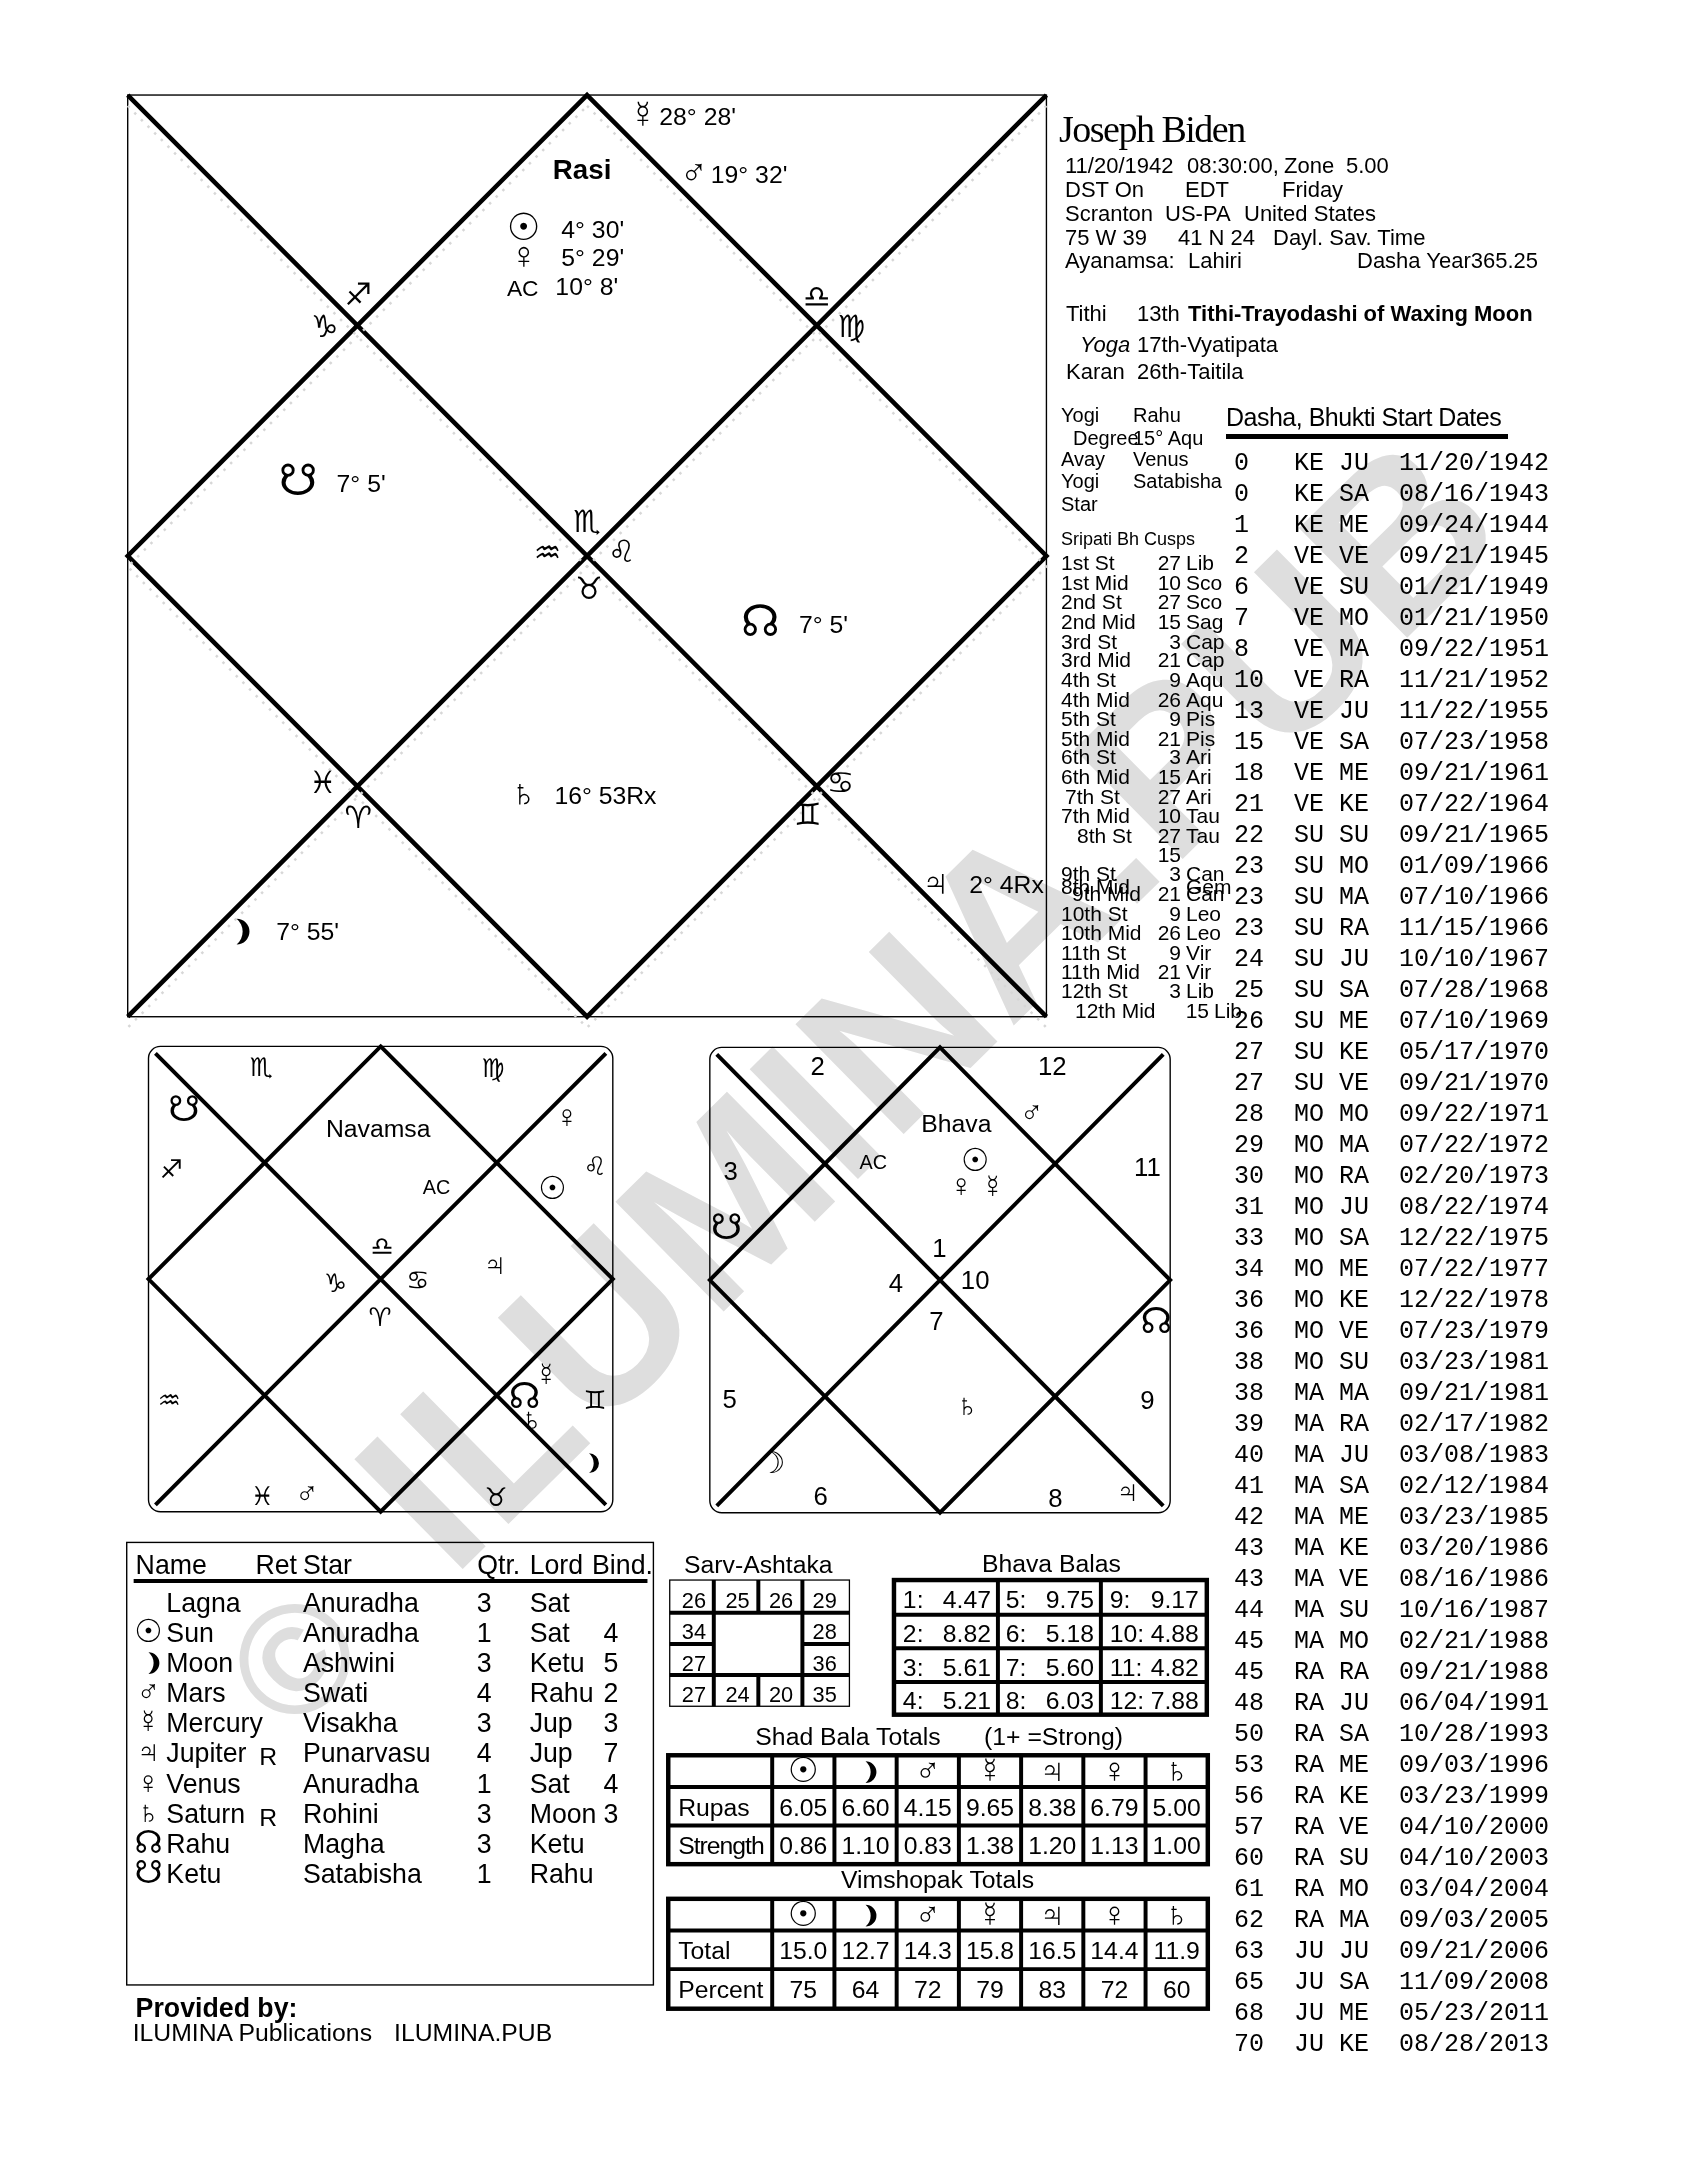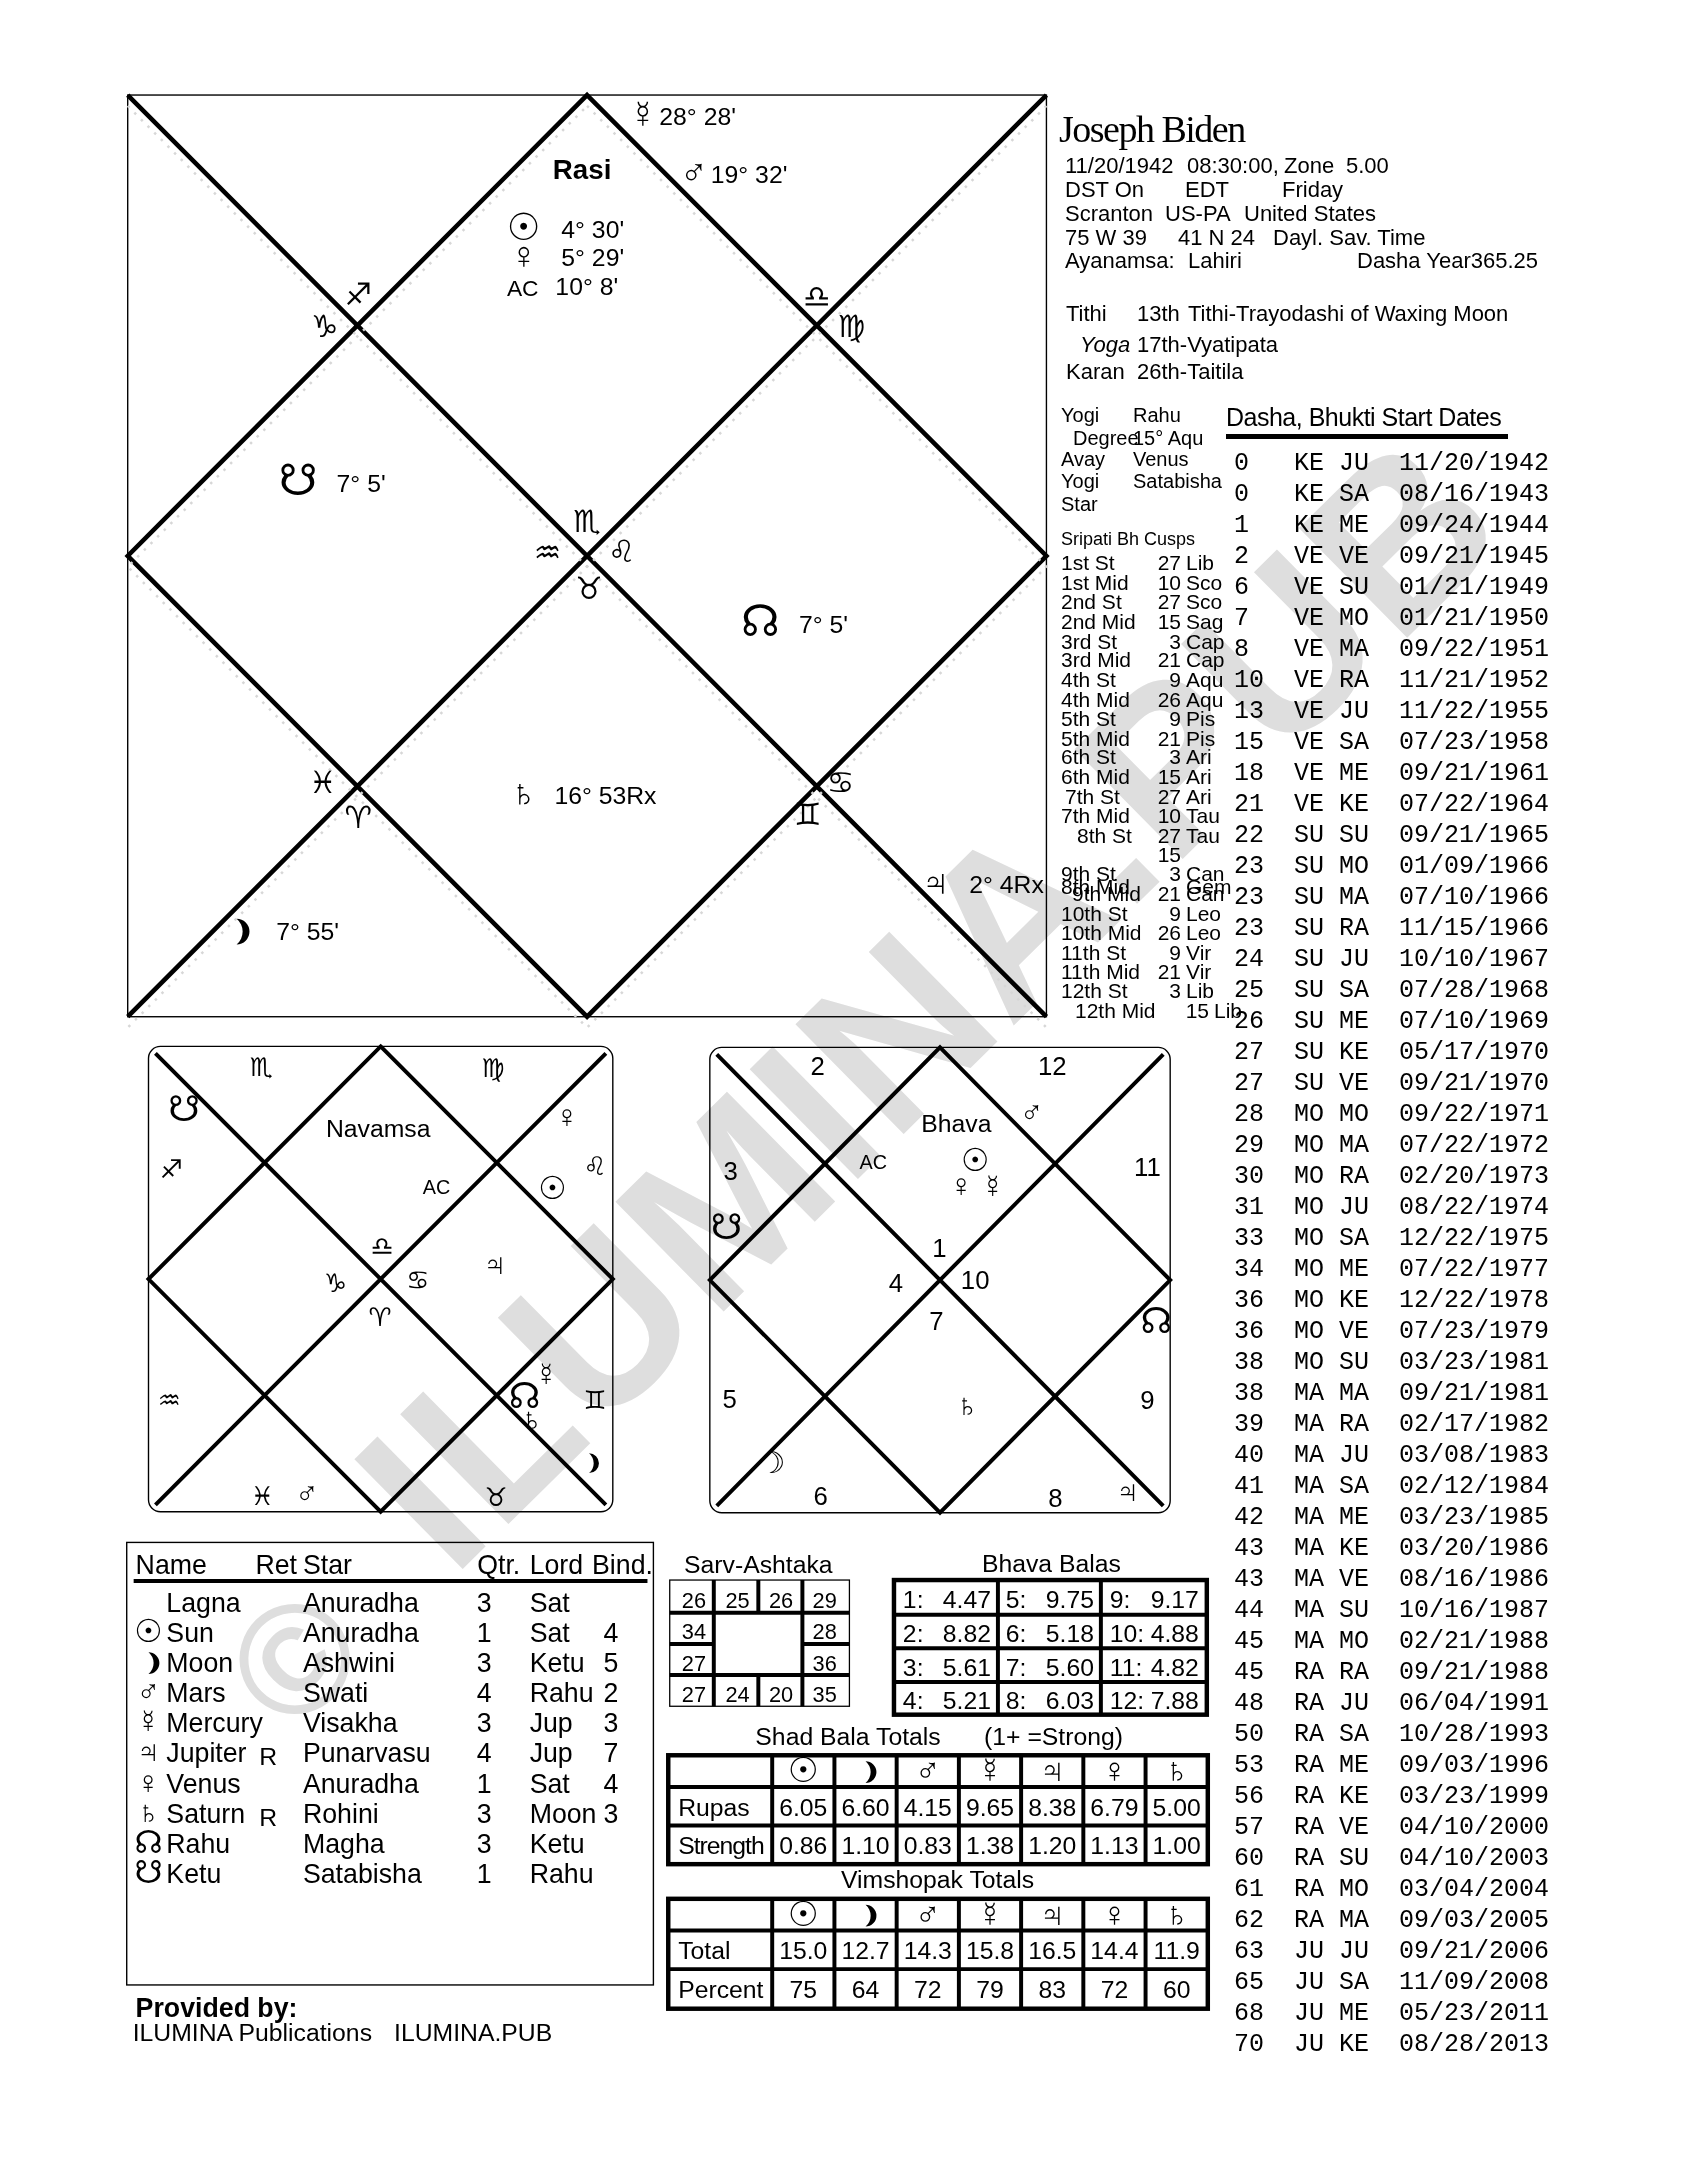--- a/index.html
+++ b/index.html
@@ -21,21 +21,21 @@
 <div id="wm"><span style="font-size:156px;letter-spacing:46px;">©</span> ILUMINA.PUB</div>
 
 <div class="hdr" style="left:1059px;top:107px;">Joseph Biden</div>
 
 <div class="l t26" style="left:1065px;top:153px;"><span style="left:0px;">11/20/1942</span><span style="left:122px;">08:30:00,</span><span style="left:219px;">Zone</span><span style="left:281px;">5.00</span></div>
 <div class="l t26" style="left:1065px;top:177px;"><span style="left:0px;">DST On</span><span style="left:120px;">EDT</span><span style="left:217px;">Friday</span></div>
 <div class="l t26" style="left:1065px;top:201px;"><span style="left:0px;">Scranton</span><span style="left:100px;">US-PA</span><span style="left:179px;">United States</span></div>
 <div class="l t26" style="left:1065px;top:225px;"><span style="left:0px;">75 W 39</span><span style="left:113px;">41 N 24</span><span style="left:208px;">Dayl. Sav. Time</span></div>
 <div class="l t26" style="left:1065px;top:248px;"><span style="left:0px;">Ayanamsa:</span><span style="left:123px;">Lahiri</span><span style="left:292px;">Dasha Year365.25</span></div>
 
-<div class="l t26" style="left:1066px;top:301px;"><span style="left:0px;">Tithi</span><span style="left:71px;">13th</span><span style="left:122px;">Tithi-Trayodashi of Waxing Moon</span></div>
+<div class="l t26" style="left:1066px;top:301px;"><span style="left:0px;">Tithi</span><span style="left:71px;">13th</span><span style="left:122px;font-weight:bold;">Tithi-Trayodashi of Waxing Moon</span></div>
 <div class="l t26" style="left:1066px;top:332px;"><span style="left:14px;font-style:italic;">Yoga</span><span style="left:71px;">17th-Vyatipata</span></div>
 <div class="l t26" style="left:1066px;top:359px;"><span style="left:0px;">Karan</span><span style="left:71px;">26th-Taitila</span></div>
 
 <div class="l t23" style="left:1061px;top:404px;"><span style="left:0px;">Yogi</span><span style="left:72px;">Rahu</span></div>
 <div class="l t23" style="left:1061px;top:427px;"><span style="left:12px;">Degree</span><span style="left:72px;">15° Aqu</span></div>
 <div class="l t23" style="left:1061px;top:448px;"><span style="left:0px;">Avay</span><span style="left:72px;">Venus</span></div>
 <div class="l t23" style="left:1061px;top:470px;"><span style="left:0px;">Yogi</span><span style="left:72px;">Satabisha</span></div>
 <div class="l t23" style="left:1061px;top:493px;"><span style="left:0px;">Star</span></div>
 
 <div class="abs t26" style="left:1061px;top:529px;font-size:18px;">Sripati Bh Cusps</div>

